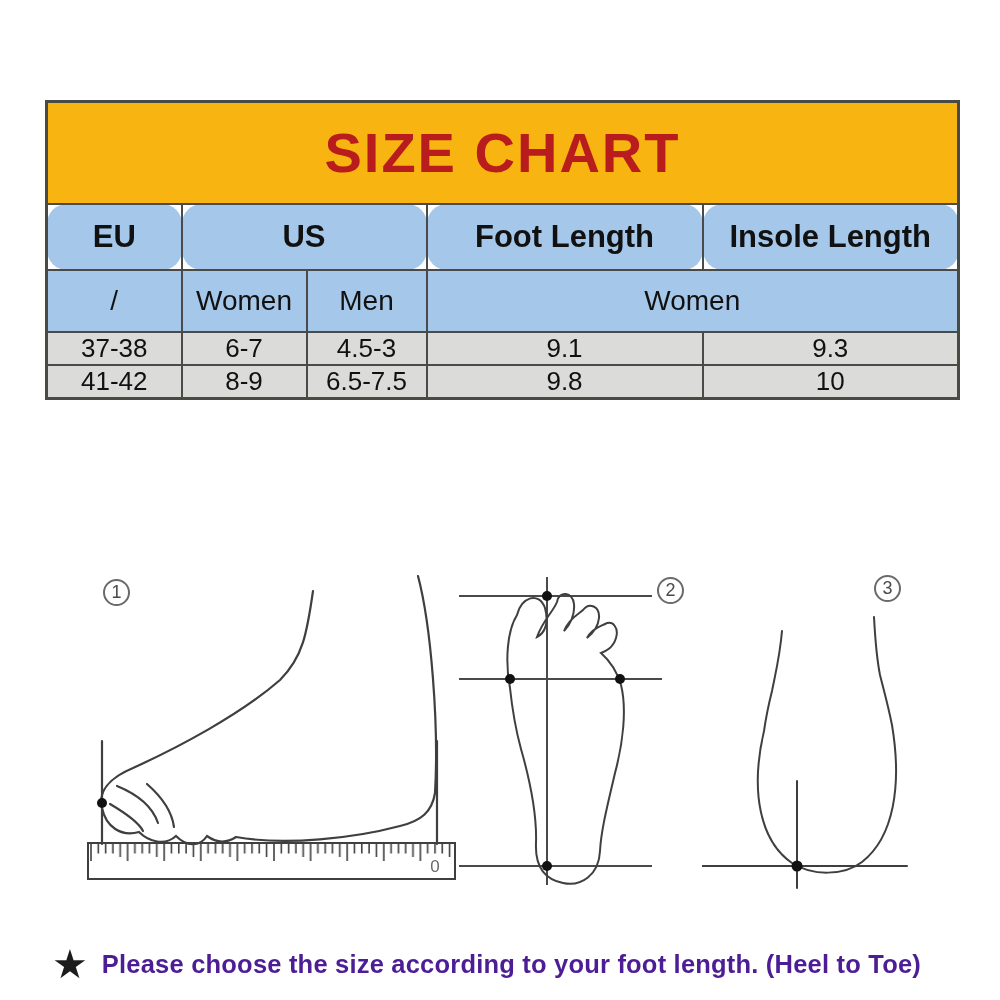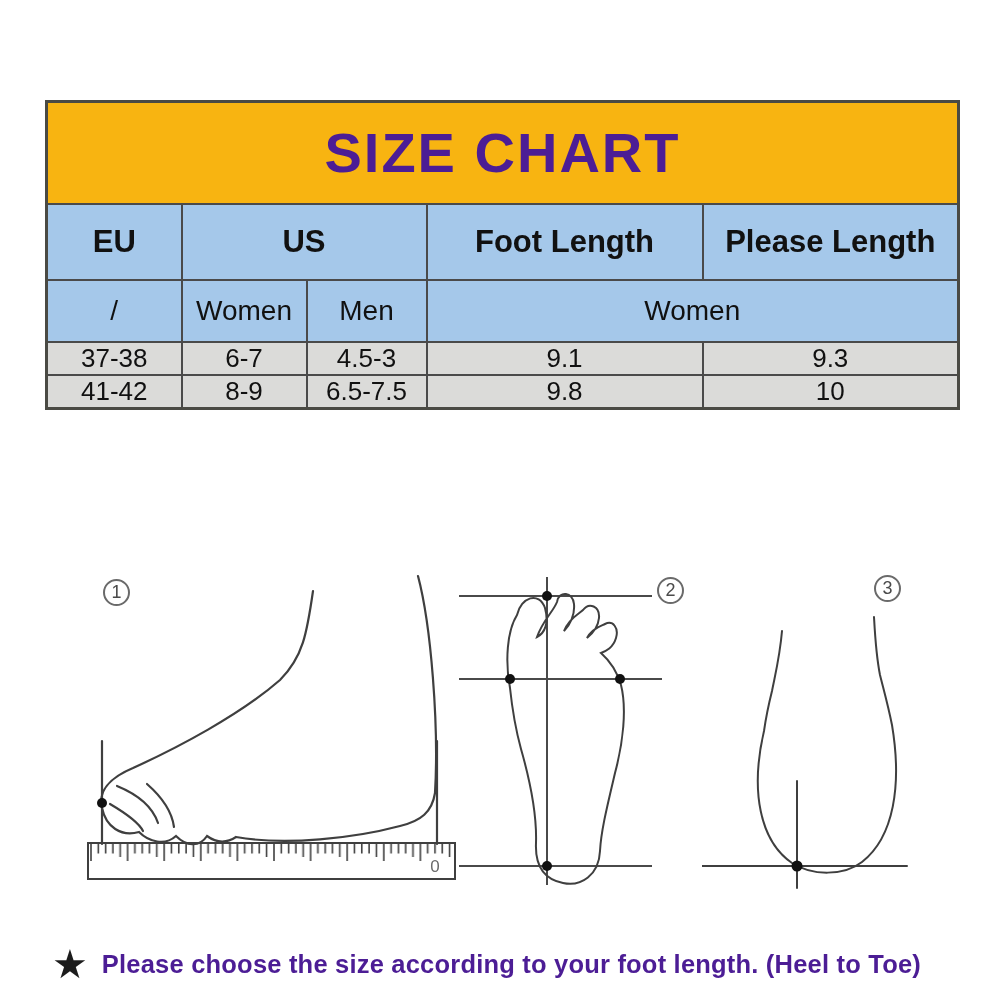--- a/index.html
+++ b/index.html
@@ -11,23 +11,23 @@
     position: absolute; left: 45px; top: 100px; width: 912px;
     border-collapse: collapse; table-layout: fixed;
     border: 3px solid #4a4a44;
   }
   table.size-table td {
     border: 2px solid #4a4a4a; text-align: center; vertical-align: middle;
     overflow: hidden; white-space: nowrap;
   }
   td.title-cell {
     height: 102px; background: #F8B411; font-size: 56px; font-weight: bold;
-    letter-spacing: 2px; color: #4c1d95;
+    letter-spacing: 2px; color: #b91c1c;
   }
-  tr.head1 td { height: 76px; background: #A5C8EA; font-size: 31px; font-weight: bold; }
+  tr.head1 td { height: 66px; background: #A5C8EA; font-size: 31px; font-weight: bold; border-radius: 20px; }
   tr.head2 td { height: 62px; background: #A5C8EA; font-size: 28px; font-weight: normal; }
   tr.datarow td { height: 24px; background: #DBDBD9; font-size: 26px; }
 
   .diagrams { position: absolute; left: 0; top: 563px; width: 1000px; height: 385px; }
   .diagrams svg { position: absolute; display: block; }
   #svg-side { left: 55px; top: 2px; }
   #svg-print { left: 455px; top: 10px; }
   #svg-heel { left: 702px; top: 10px; }
 
   .step-circle {
@@ -58,21 +58,21 @@
         <col style="width:256px">
     </colgroup>
     <tbody>
         <tr>
       <td colspan="5" class="title-cell">SIZE CHART</td>
     </tr>
     <tr class="head1">
       <td>EU</td>
       <td colspan="2">US</td>
       <td>Foot Length</td>
-      <td>Please Length</td>
+      <td>Insole Length</td>
     </tr>
     <tr class="head2">
       <td>/</td>
       <td>Women</td>
       <td>Men</td>
       <td colspan="2">Women</td>
     </tr>
     <tr class="datarow">
       <td>37-38</td>
       <td>6-7</td>

